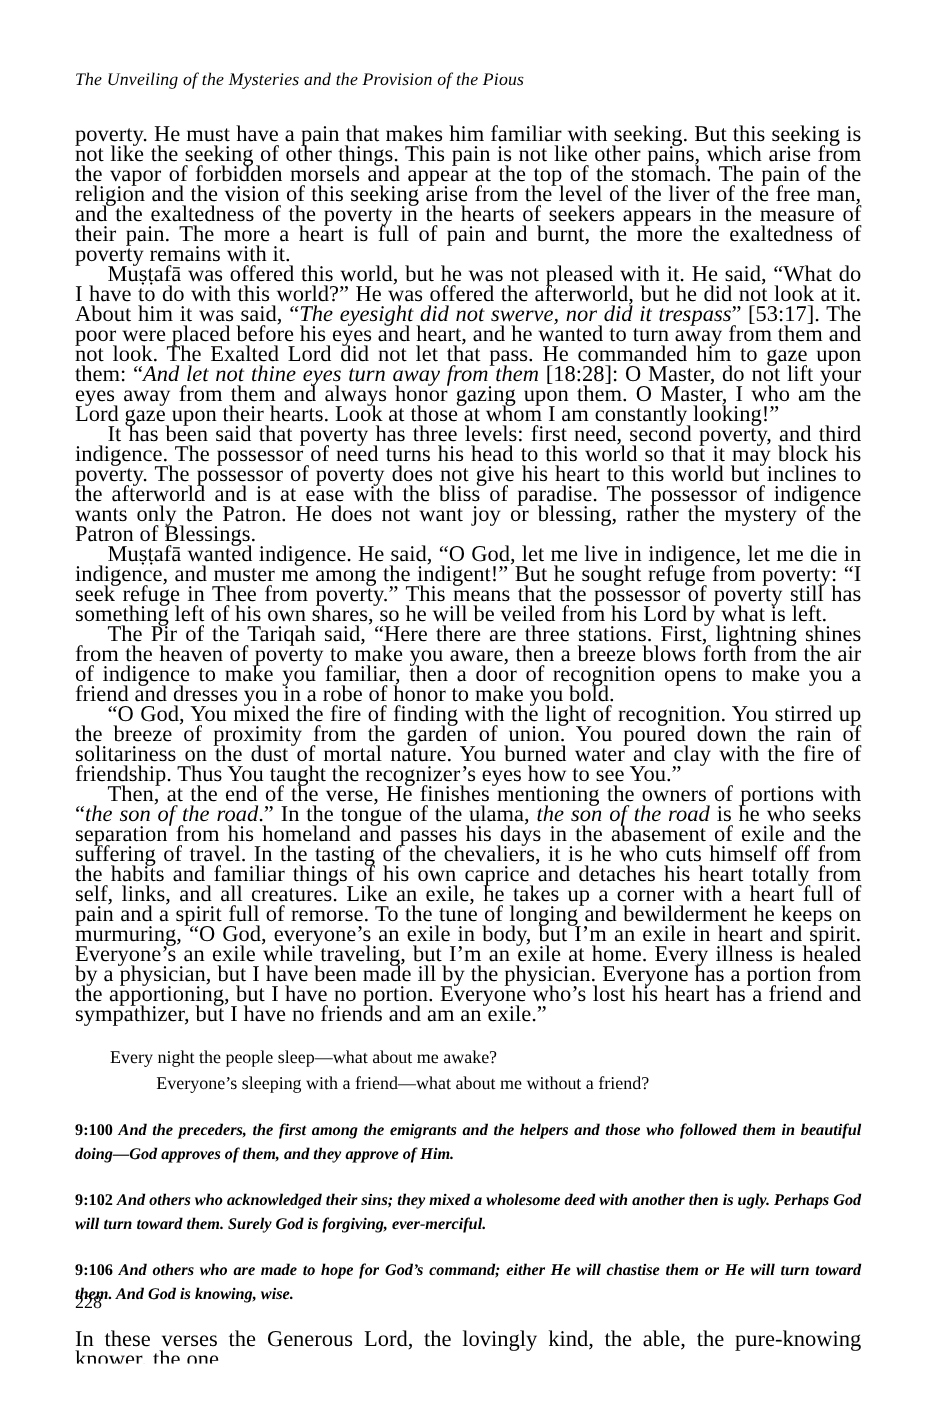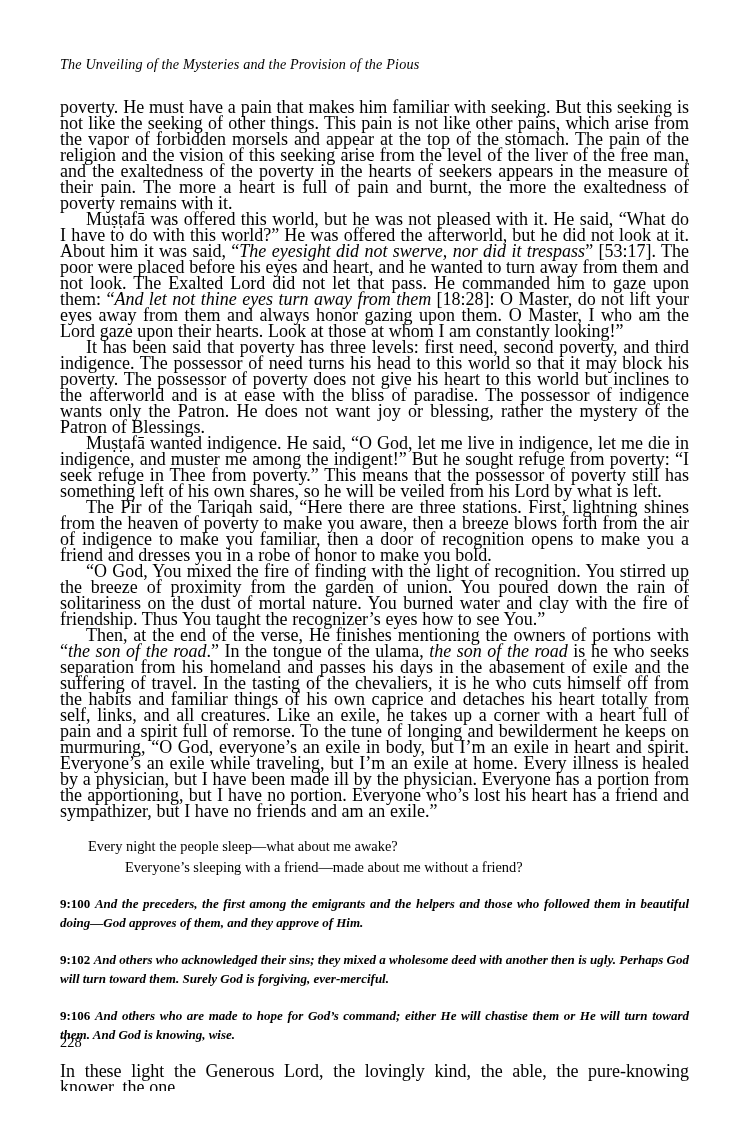--- a/index.html
+++ b/index.html
@@ -99,34 +99,34 @@
     <p class="body-par indent">Muṣṭafā wanted indigence.  He said, “O God, let me live in indigence, let me die in indigence, and muster me among the indigent!”  But he sought refuge from poverty: “I seek refuge in Thee from poverty.”  This means that the possessor of poverty still has something left of his own shares, so he will be veiled from his Lord by what is left.</p>
 
     <p class="body-par indent">The Pir of the Tariqah said, “Here there are three stations.  First, lightning shines from the heaven of poverty to make you aware, then a breeze blows forth from the air of indigence to make you familiar, then a door of recognition opens to make you a friend and dresses you in a robe of honor to make you bold.</p>
 
     <p class="body-par indent">“O God, You mixed the fire of finding with the light of recognition.  You stirred up the breeze of proximity from the garden of union.  You poured down the rain of solitariness on the dust of mortal nature.  You burned water and clay with the fire of friendship.  Thus You taught the recognizer’s eyes how to see You.”</p>
 
     <p class="body-par indent"><span>Then, at the end of the verse, He finishes mentioning the owners of portions with “</span><span style="font-style: italic;">the son of the road</span><span>.”  In the tongue of the ulama, </span><span style="font-style: italic;">the son of the road</span><span> is he who seeks separation from his homeland and passes his days in the abasement of exile and the suffering of travel.  In the tasting of the chevaliers, it is he who cuts himself off from the habits and familiar things of his own caprice and detaches his heart totally from self, links, and all creatures.  Like an exile, he takes up a corner with a heart full of pain and a spirit full of remorse.  To the tune of longing and bewilderment he keeps on murmuring, “O God, everyone’s an exile in body, but I’m an exile in heart and spirit.  Everyone’s an exile while traveling, but I’m an exile at home.  Every illness is healed by a physician, but I have been made ill by the physician.  Everyone has a portion from the apportioning, but I have no portion.  Everyone who’s lost his heart has a friend and sympathizer, but I have no friends and am an exile.”</span></p>
 
     <div class="verse-block">
       <div class="verse-line l1">Every night the people sleep—what about me awake?</div>
-      <div class="verse-line l2">Everyone’s sleeping with a friend—made about me without a friend?</div>
+      <div class="verse-line l2">Everyone’s sleeping with a friend—what about me without a friend?</div>
     </div>
 
     <p class="quran-cite">
       <span class="ref">9:100</span><span> </span><span class="txt">And the preceders, the first among the emigrants and the helpers and those who followed them in beautiful doing—God approves of them, and they approve of Him.</span>
     </p>
 
     <p class="quran-cite">
       <span class="ref">9:102</span><span> </span><span class="txt">And others who acknowledged their sins; they mixed a wholesome deed with another then is ugly.  Perhaps God will turn toward them.  Surely God is forgiving, ever-merciful.</span>
     </p>
 
     <p class="quran-cite">
       <span class="ref">9:106</span><span> </span><span class="txt">And others who are made to hope for God’s command; either He will chastise them or He will turn toward them.  And God is knowing, wise.</span>
     </p>
 
-    <p class="body-par noindent closing">In these light the Generous Lord, the lovingly kind, the able, the pure-knowing knower, the one</p>
+    <p class="body-par noindent closing">In these verses the Generous Lord, the lovingly kind, the able, the pure-knowing knower, the one</p>
 
   </div>
 
   <div class="page-number">228</div>
 
 </div>
 
 </body></html>

